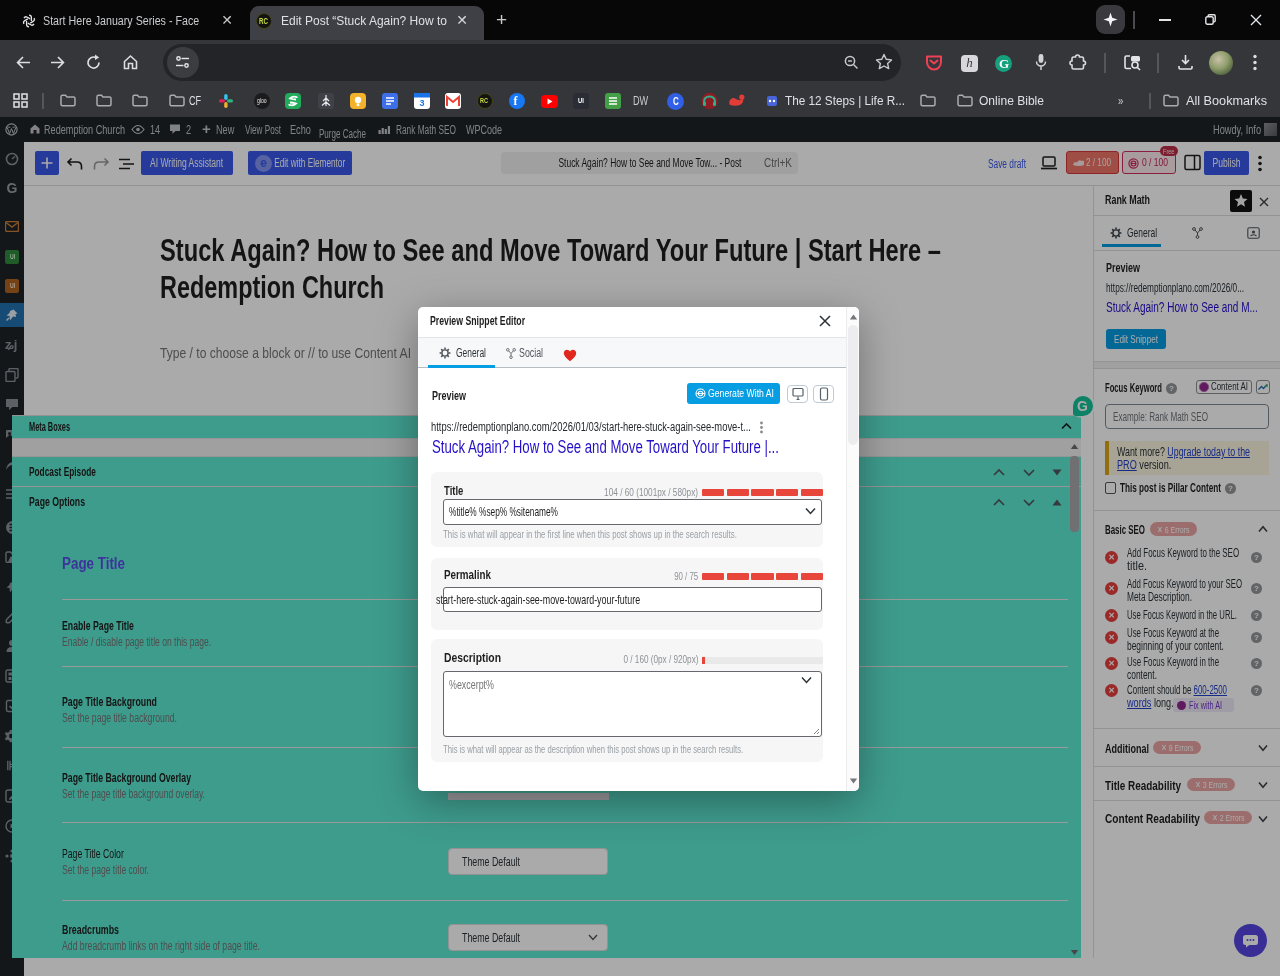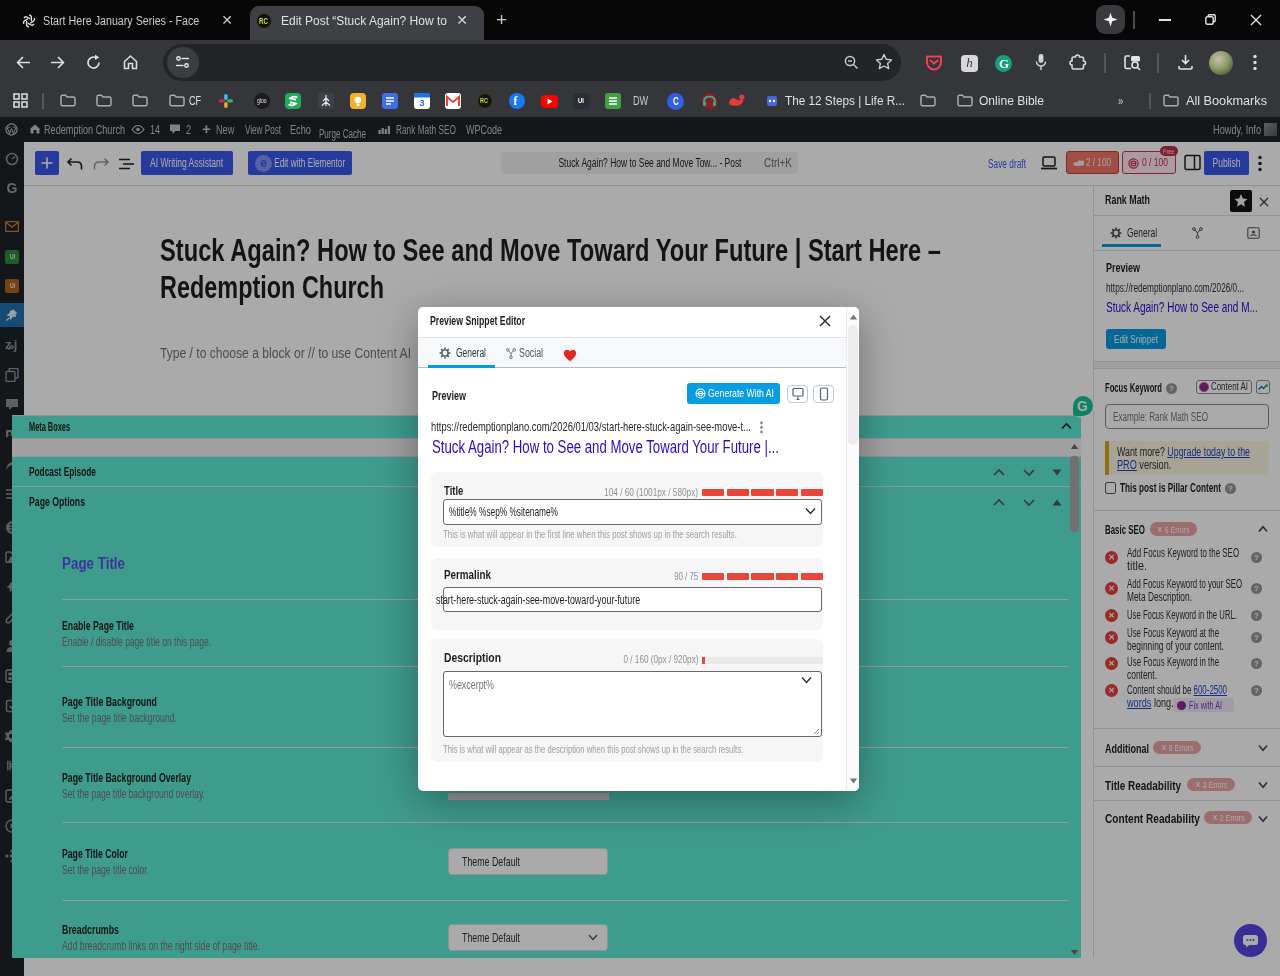--- a/index.html
+++ b/index.html
@@ -607,21 +607,21 @@
       <div class="abs" style="left:50px;top:203px;height:14px;font-size:13px;font-weight:bold;color:#1e1e1e;line-height:14px;"><span id="mb_ept" class="s" style="transform:scaleX(0.670);">Enable Page Title</span></div>
       <div class="abs" style="left:50px;top:219px;height:14px;font-size:12.5px;color:#757575;line-height:14px;"><span id="mb_ept2" class="s" style="transform:scaleX(0.683);">Enable / disable page title on this page.</span></div>
       <div class="abs" style="left:50px;top:250px;width:1006px;height:1px;background:#e8e8e8;"></div>
       <div class="abs" style="left:50px;top:279px;height:14px;font-size:13px;font-weight:bold;color:#1e1e1e;line-height:14px;"><span id="mb_ptb" class="s" style="transform:scaleX(0.675);">Page Title Background</span></div>
       <div class="abs" style="left:50px;top:294.5px;height:14px;font-size:12.5px;color:#757575;line-height:14px;"><span id="mb_ptb2" class="s" style="transform:scaleX(0.692);">Set the page title background.</span></div>
       <div class="abs" style="left:50px;top:331px;width:1006px;height:1px;background:#e8e8e8;"></div>
       <div class="abs" style="left:50px;top:355px;height:14px;font-size:13px;font-weight:bold;color:#1e1e1e;line-height:14px;"><span id="mb_ptbo" class="s" style="transform:scaleX(0.672);">Page Title Background Overlay</span></div>
       <div class="abs" style="left:50px;top:371px;height:14px;font-size:12.5px;color:#757575;line-height:14px;"><span id="mb_ptbo2" class="s" style="transform:scaleX(0.684);">Set the page title background overlay.</span></div>
       <div class="abs" style="left:436px;top:377px;width:161px;height:6.5px;background:#e4e4ea;"></div>
       <div class="abs" style="left:50px;top:406px;width:1006px;height:1px;background:#e8e8e8;"></div>
-      <div class="abs" style="left:50px;top:431px;height:14px;font-size:13px;font-weight:bold;color:#1e1e1e;line-height:14px;"><span id="mb_ptc" class="s" style="transform:scaleX(0.668);">Page Title Color</span></div>
+      <div class="abs" style="left:50px;top:431px;height:14px;font-size:13px;font-weight:normal;color:#1e1e1e;line-height:14px;"><span id="mb_ptc" class="s" style="transform:scaleX(0.668);">Page Title Color</span></div>
       <div class="abs" style="left:50px;top:446.5px;height:14px;font-size:12.5px;color:#757575;line-height:14px;"><span id="mb_ptc2" class="s" style="transform:scaleX(0.684);">Set the page title color.</span></div>
       <div class="abs" style="left:436px;top:432px;width:160px;height:27px;background:#fff;border:1px solid #dcdcde;border-radius:4px;"></div>
       <div class="abs" style="left:450px;top:438.5px;height:14px;font-size:12.5px;color:#2c3338;line-height:14px;"><span id="mb_td1" class="s" style="transform:scaleX(0.707);">Theme Default</span></div>
       <div class="abs" style="left:50px;top:484px;width:1006px;height:1px;background:#e8e8e8;"></div>
       <div class="abs" style="left:50px;top:507px;height:14px;font-size:13px;font-weight:bold;color:#1e1e1e;line-height:14px;"><span id="mb_bc" class="s" style="transform:scaleX(0.680);">Breadcrumbs</span></div>
       <div class="abs" style="left:50px;top:522.5px;height:14px;font-size:12.5px;color:#757575;line-height:14px;"><span id="mb_bc2" class="s" style="transform:scaleX(0.695);">Add breadcrumb links on the right side of page title.</span></div>
       <div class="abs" style="left:436px;top:508px;width:160px;height:27px;background:#fff;border:1px solid #dcdcde;border-radius:4px;"></div>
       <div class="abs" style="left:450px;top:514.5px;height:14px;font-size:12.5px;color:#2c3338;line-height:14px;"><span id="mb_td2" class="s" style="transform:scaleX(0.707);">Theme Default</span></div>
       <div class="abs" style="left:576px;top:518px;width:10px;height:7px;">
           <svg width="10" height="7" viewBox="0 0 10 7">

